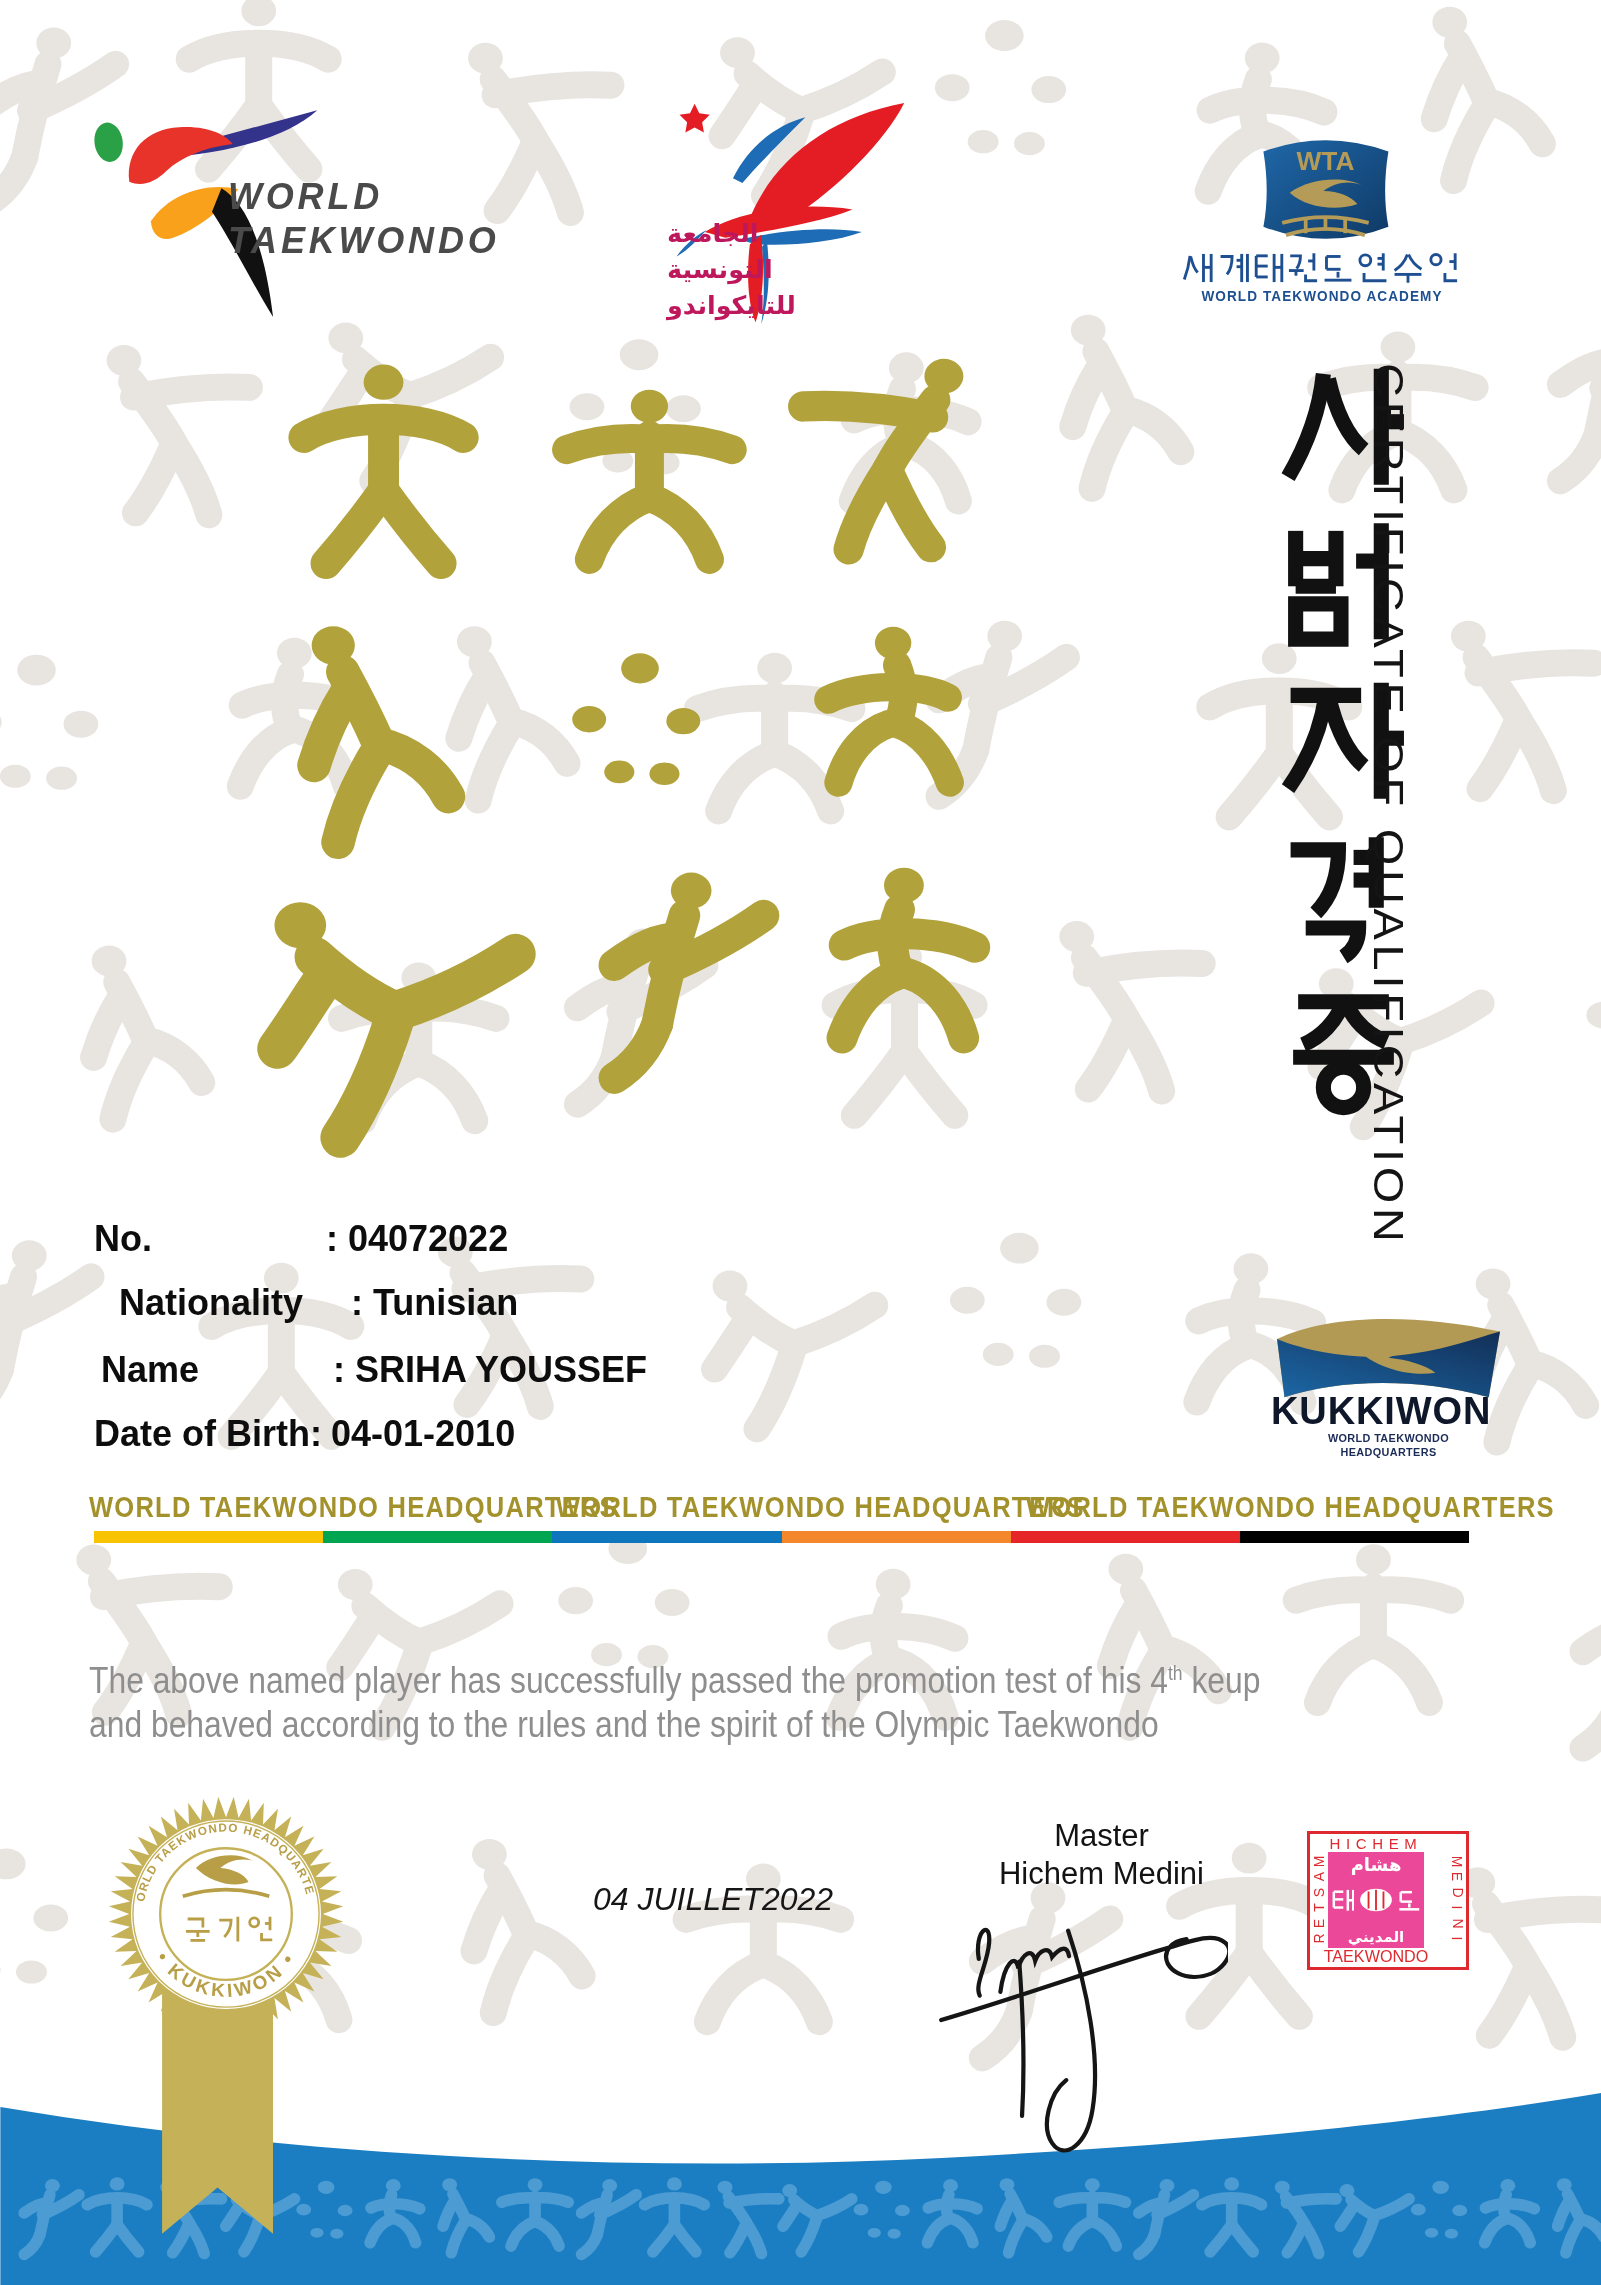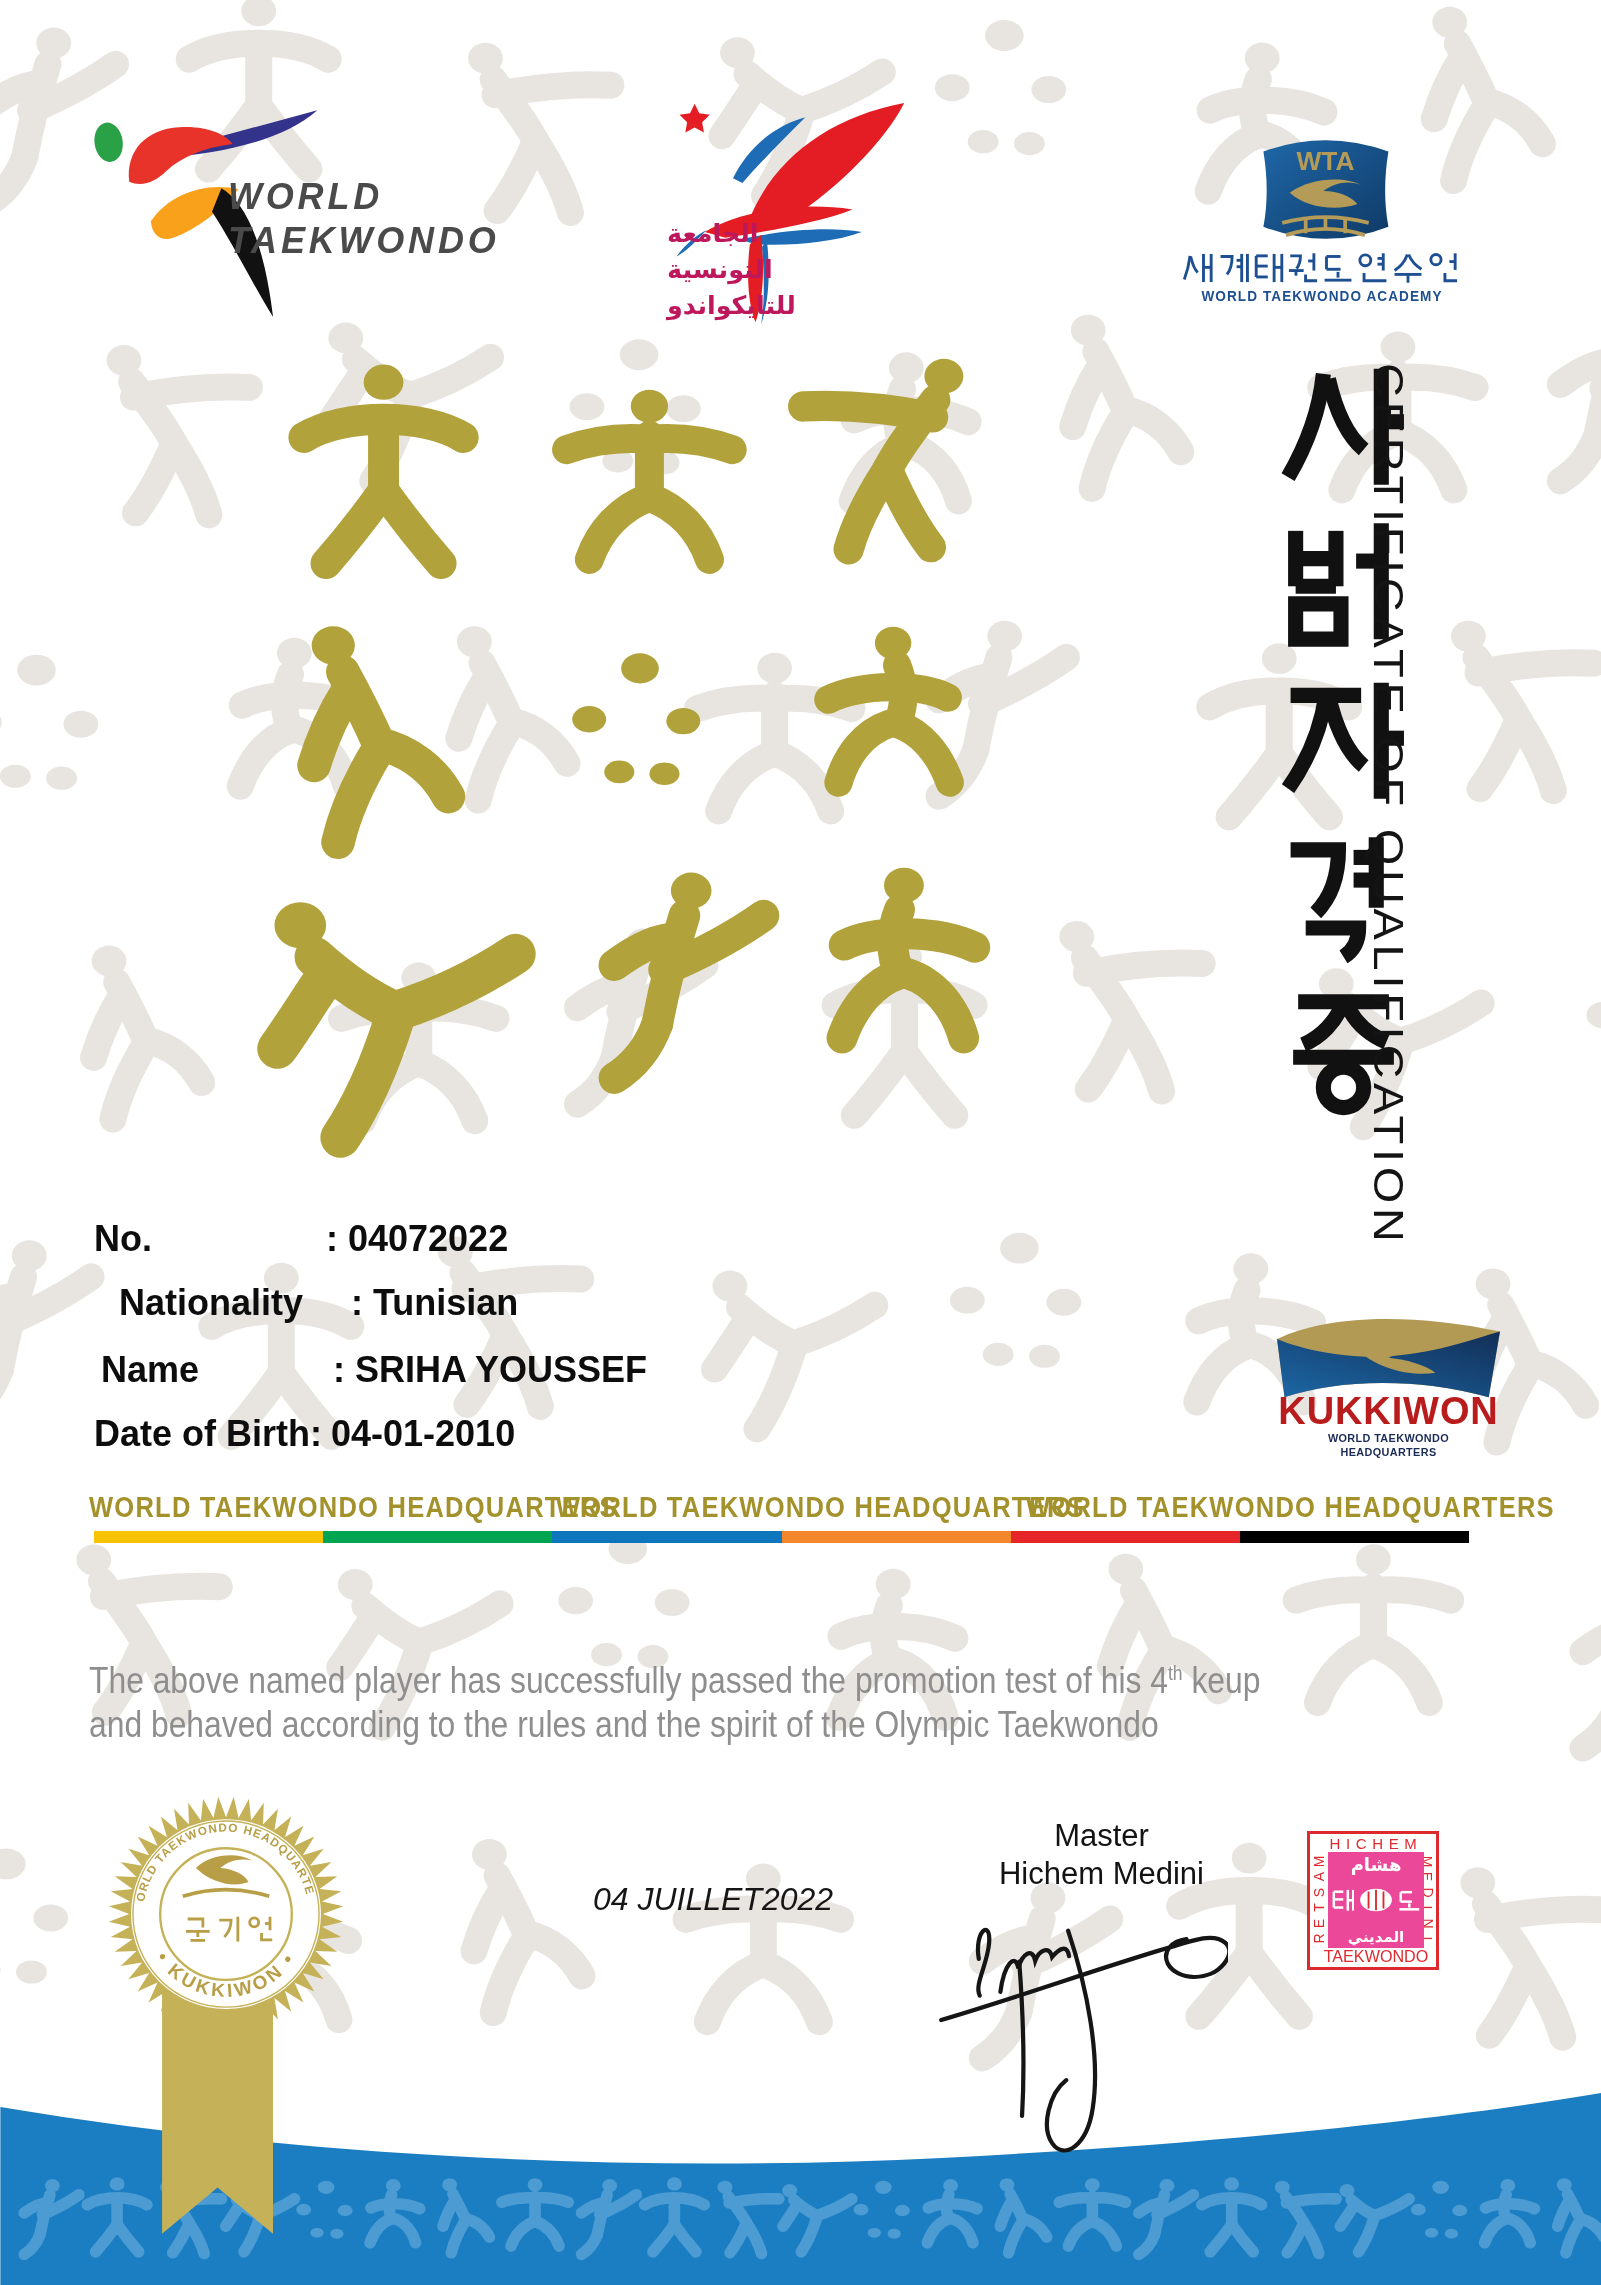--- a/index.html
+++ b/index.html
@@ -20,21 +20,21 @@
   
   .cert-vert{left:1414px;top:363px;transform-origin:0 0;transform:rotate(90deg) scaleY(.9);
              font-size:47px;letter-spacing:4.7px;color:#141414;white-space:nowrap;}
 
   
   .frow{left:94px;width:847px;height:43px;color:#0d0d0d;font-weight:bold;font-size:36px;}
   .frow .lbl{position:absolute;left:0;top:0;}
   .frow .val{position:absolute;left:232px;top:0;}
 
   
-  .kw-name{left:1271px;top:1390px;width:235px;text-align:center;color:#b91c1c;
+  .kw-name{left:1271px;top:1390px;width:235px;color:#0f172a;
            font-weight:bold;font-size:38px;letter-spacing:0.9px;}
   .kw-sub{left:1271px;top:1431px;width:235px;text-align:center;color:#1b2b57;
           font-weight:bold;font-size:11.8px;letter-spacing:0.4px;transform:scaleX(.92);}
 
   
   .hq{top:1491px;color:#a3922c;font-weight:bold;font-size:29px;letter-spacing:1.4px;
       transform-origin:0 0;transform:scaleX(.88);white-space:nowrap;}
   .bar{left:94px;top:1531px;width:1375px;height:12.2px;display:flex;}
   .barseg{flex:1 1 0;height:100%;}
 
@@ -44,21 +44,21 @@
   .en-st{left:89px;top:1651px;width:1469px;font-size:37px;line-height:44px;color:#8e8e8e;
          transform-origin:0 0;transform:scaleX(.86);white-space:nowrap;}
   .en-st sup{font-size:.55em;}
 
   
   .date{left:593px;top:1881px;font-size:32px;color:#161616;white-space:nowrap;font-style:italic;}
   .master{left:951px;top:1817px;width:217px;text-align:center;font-size:31px;
           line-height:38px;color:#131313;}
 
   
-  .stamp{left:1307px;top:1831px;width:132px;height:139px;border:3.8px solid #dd2a2e;
+  .stamp{left:1307px;top:1831px;width:162px;height:139px;border:3.8px solid #dd2a2e;
          box-sizing:border-box;background:#fff;}
   .stamp .s-top{position:absolute;left:0;top:0.9px;width:132px;text-align:center;color:#dd2a2e;
                 font-size:15px;letter-spacing:5.6px;}
   .stamp .s-bottom{position:absolute;left:0;bottom:0px;width:132px;text-align:center;color:#dd2a2e;
                    font-size:17px;letter-spacing:0px;transform:scaleX(.95);}
   .s-col{position:absolute;top:21px;height:90px;display:flex;flex-direction:column;
          justify-content:space-between;align-items:center;color:#dd2a2e;font-size:14px;}
   .s-col span{display:block;line-height:13px;}
   .s-left{left:0.9px;width:17px;}
   .s-left span{transform:rotate(-90deg);}

